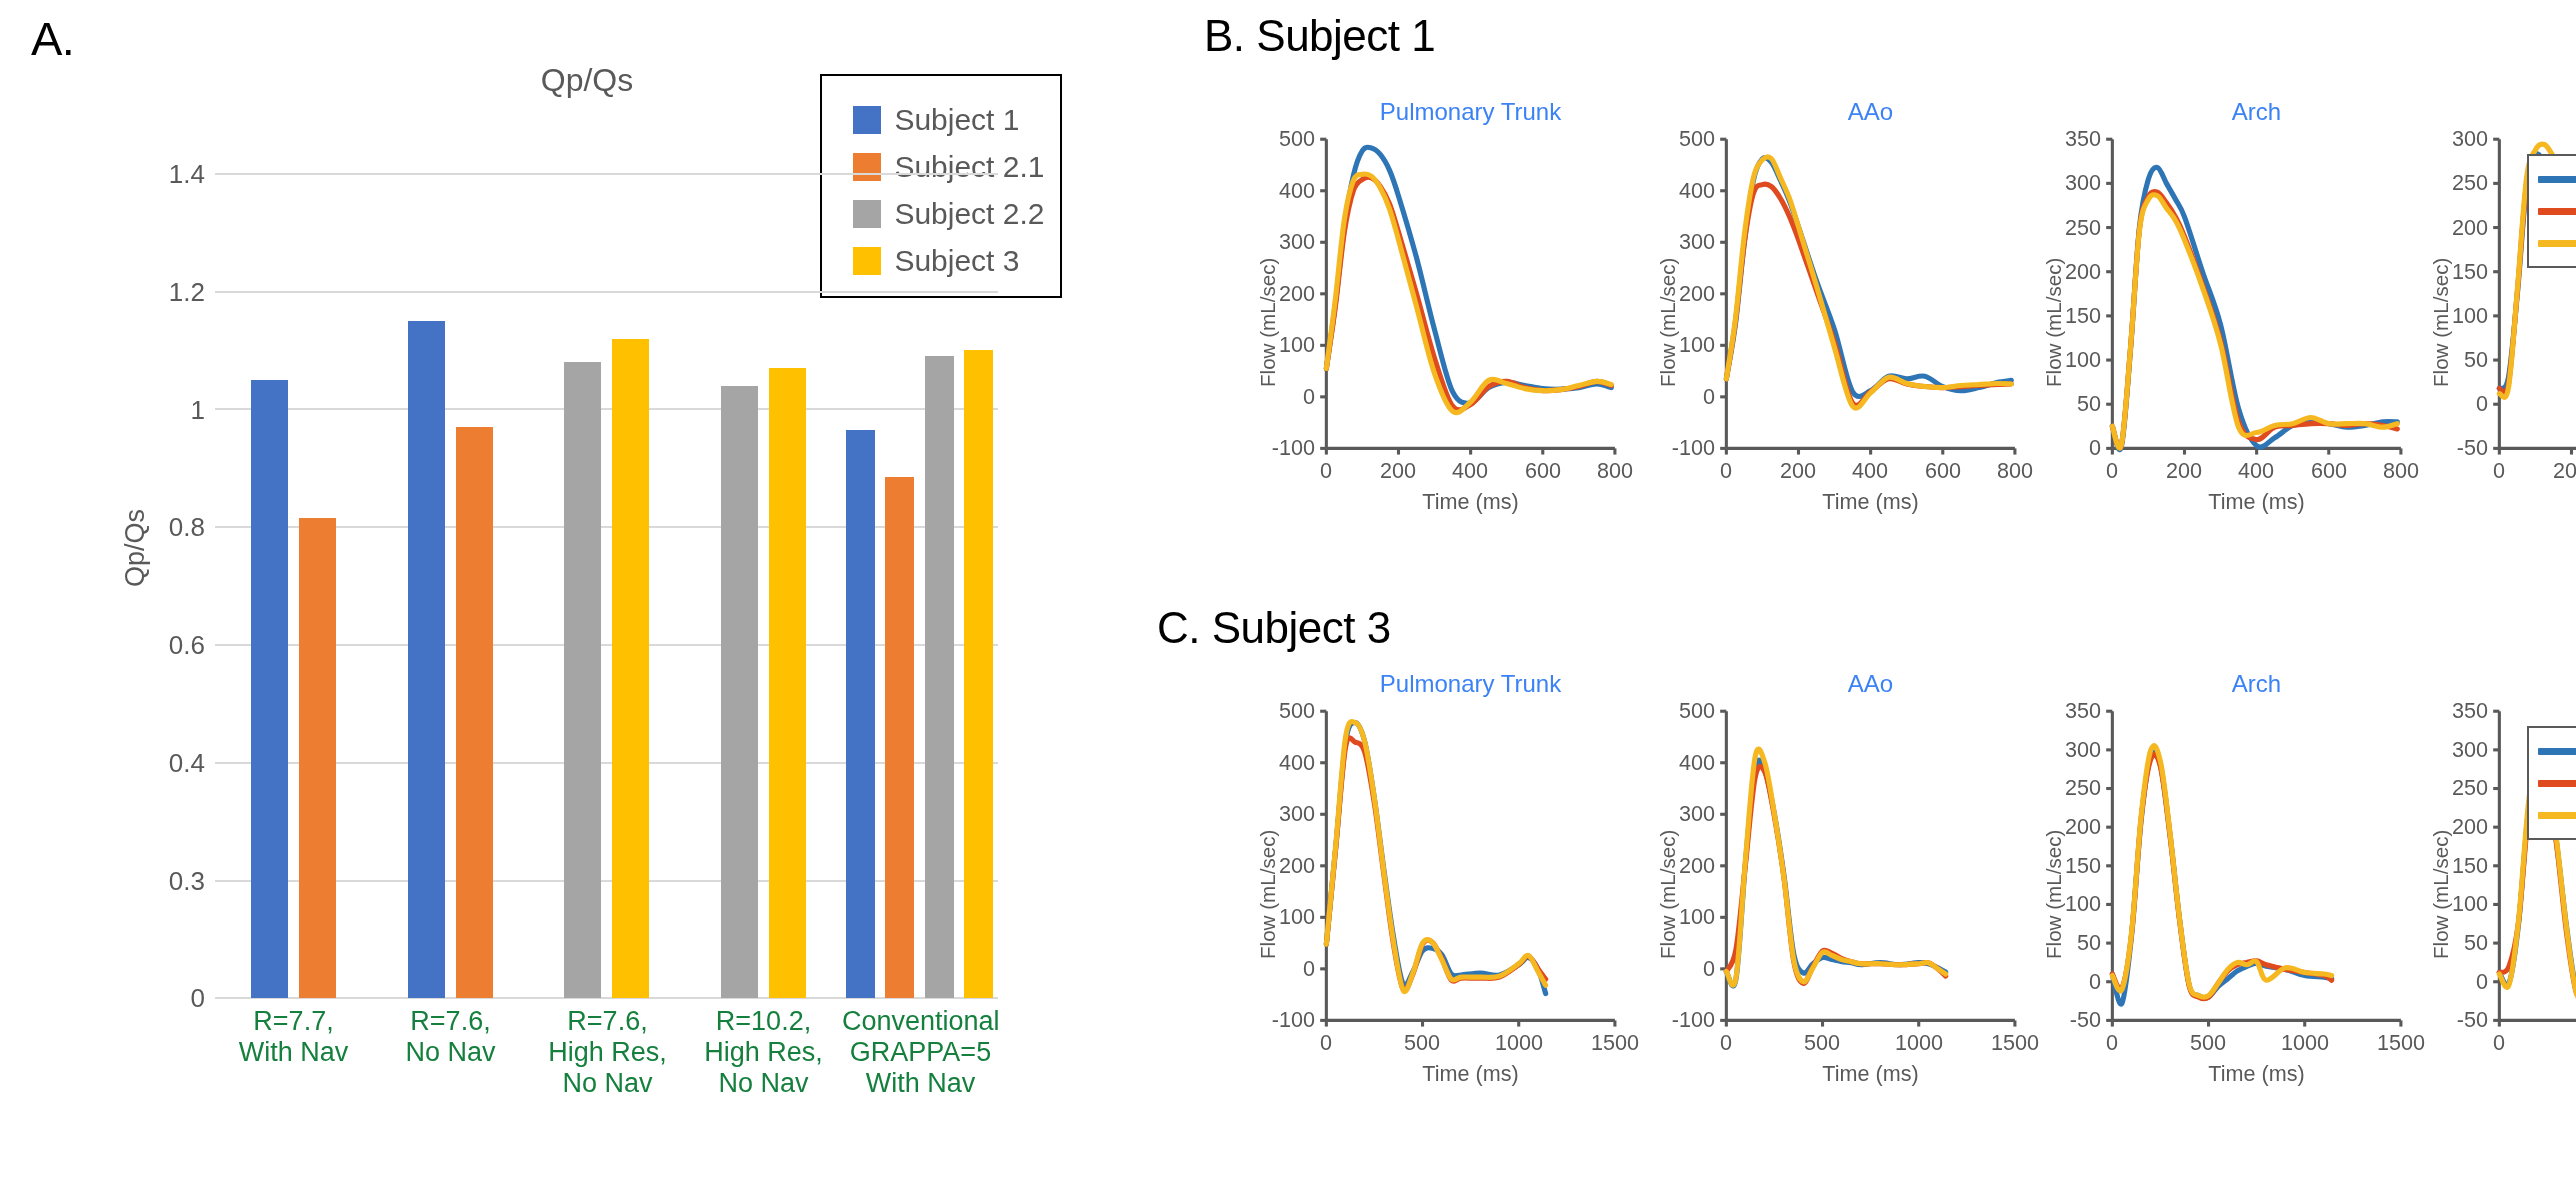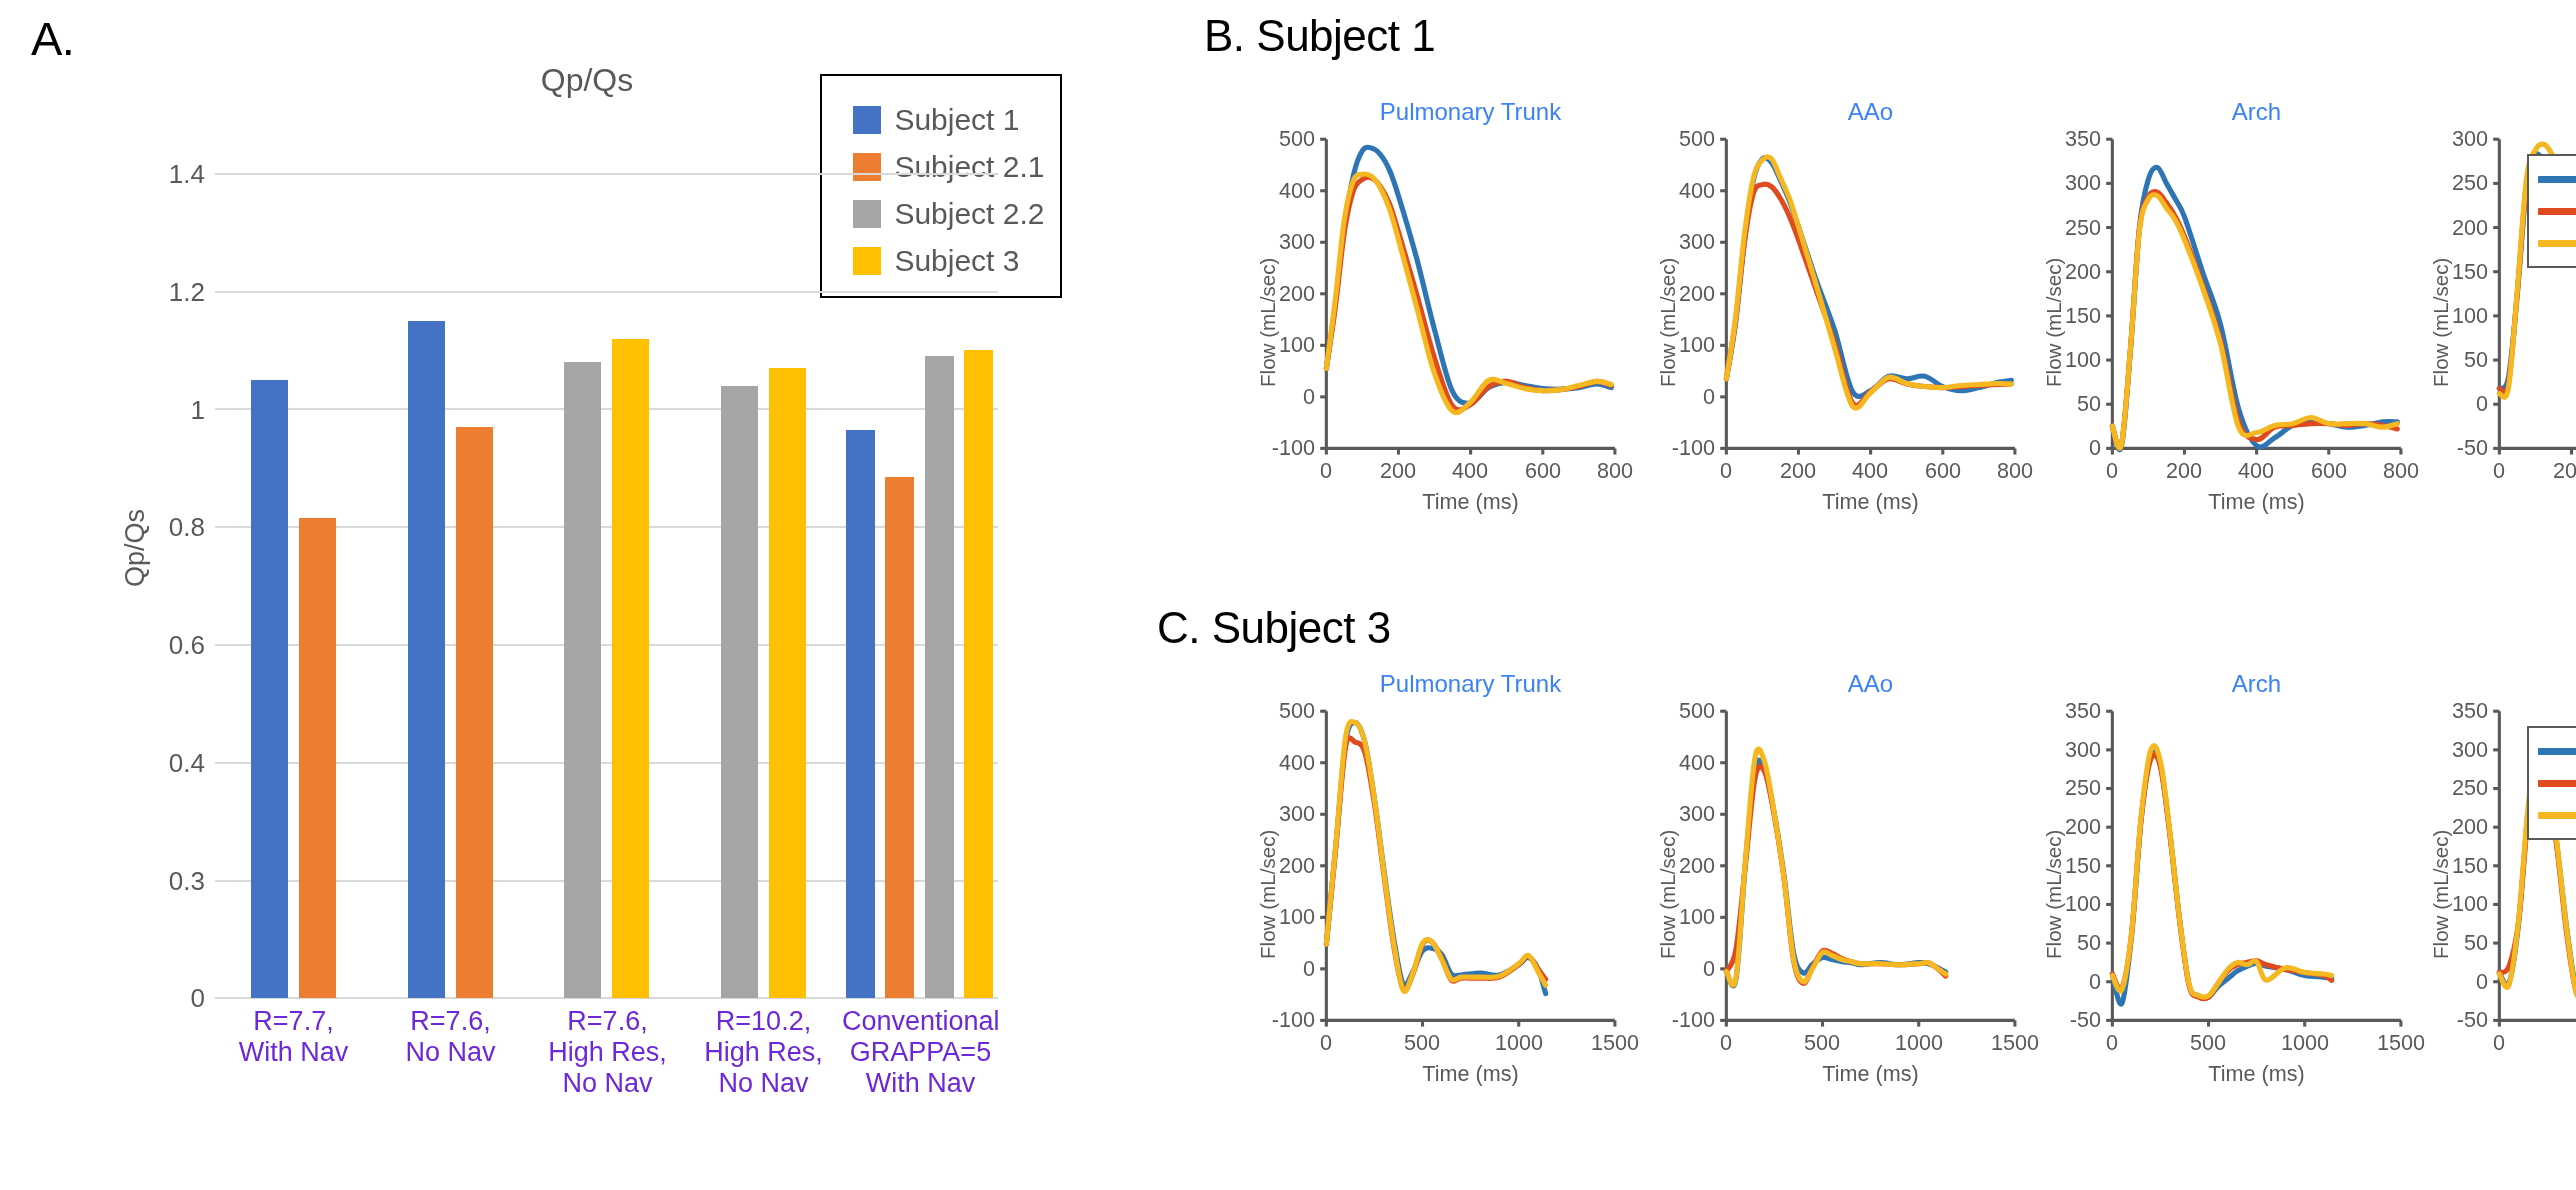--- a/index.html
+++ b/index.html
@@ -18,21 +18,21 @@
   .blg-tx{font-size:30px;color:#595959;white-space:nowrap;}
   #plotArea{position:absolute;left:215px;top:174px;width:783px;height:824px;}
   .gridline{position:absolute;left:0;width:100%;height:2.1px;background:#d9d9d9;}
   .ytick{position:absolute;right:0;font-size:26px;color:#595959;
          transform:translateY(-50%);text-align:right;width:103px;}
   #yAxisTitle{position:absolute;left:120px;top:587px;font-size:27px;color:#595959;
               transform:rotate(-90deg);transform-origin:left top;white-space:nowrap;}
   .bargroup{position:absolute;bottom:0;display:flex;align-items:flex-end;
             justify-content:center;height:100%;}
   .bar{width:37px;margin:0 5.2px;}
-  .xcat{position:absolute;top:1006px;font-size:27px;color:#6d28d9;text-align:center;
+  .xcat{position:absolute;top:1006px;font-size:27px;color:#15803d;text-align:center;
         line-height:1.15;}
   
   .sp{position:absolute;}
   .sp-title{position:absolute;width:100%;text-align:center;font-size:24px;color:#3b82f6;top:0;}
   .sp-ylab{position:absolute;font-size:20.6px;color:#595959;white-space:nowrap;
            transform:rotate(-90deg);transform-origin:left top;}
   .sp-xlab{position:absolute;width:100%;text-align:center;font-size:21.6px;color:#595959;}
   .sp-ytick{position:absolute;font-size:21.6px;color:#595959;text-align:right;
             transform:translateY(-50%);}
   .sp-xtick{position:absolute;font-size:21.6px;color:#595959;text-align:center;

